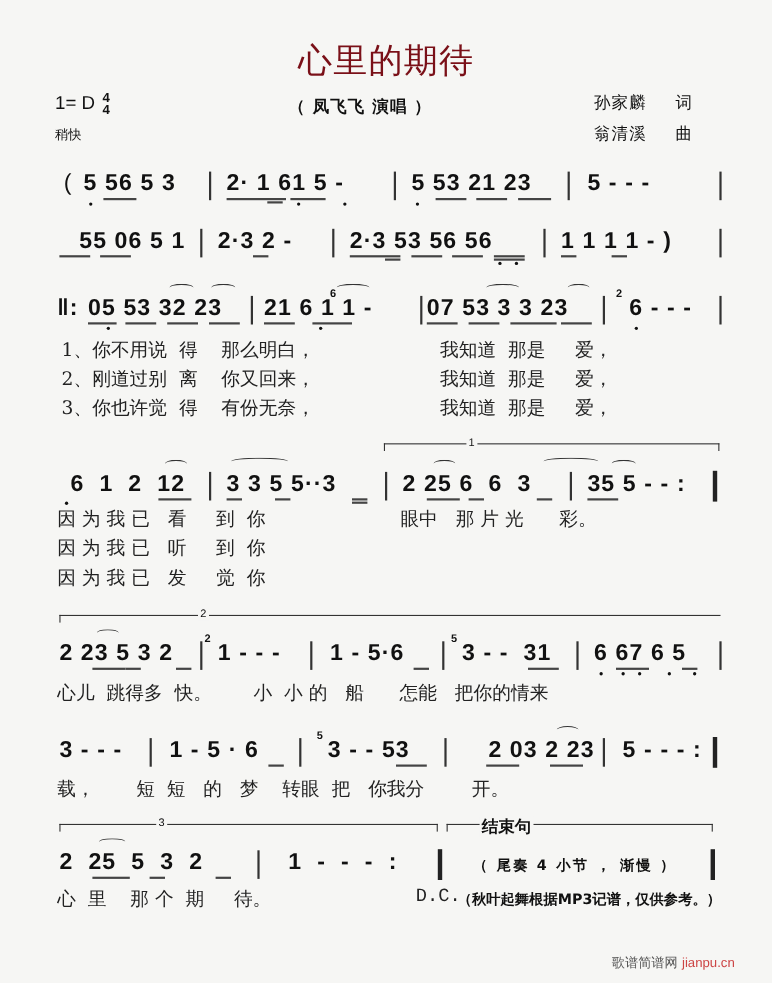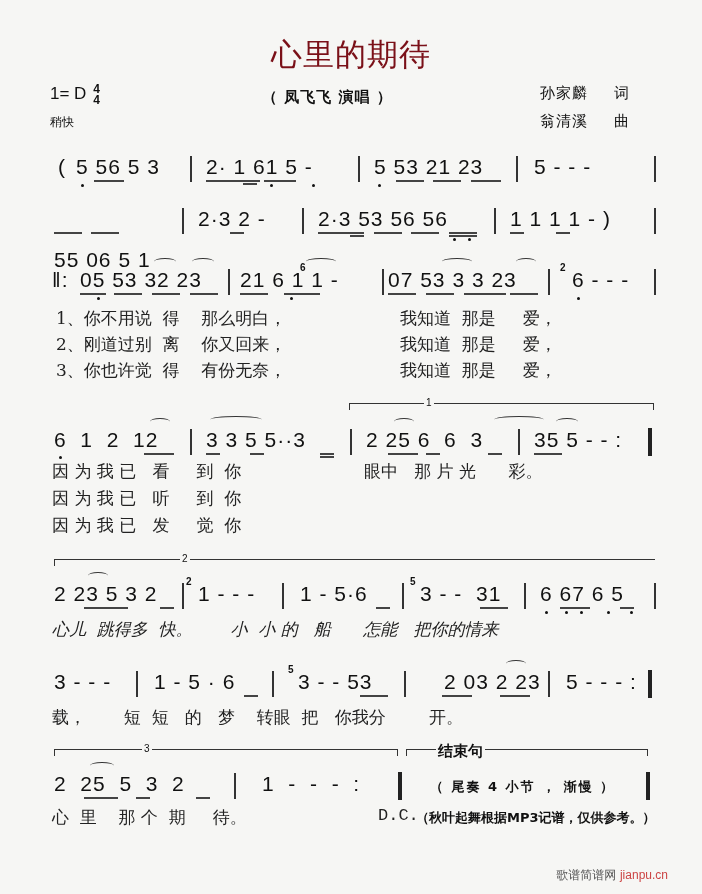--- a/index.html
+++ b/index.html
@@ -15,21 +15,21 @@
     font-size: 31px; color: #7a1018; font-weight: normal; letter-spacing: 1px;
   }
   .key { left: 50px; top: 84px; font-size: 17px; font-family: "Liberation Sans", sans-serif; }
   .frac { display: inline-block; vertical-align: middle; text-align: center; font-size: 12px; line-height: 11px; font-weight: bold; margin-left: 2px; }
   .tempo { left: 50px; top: 114px; font-size: 12px; }
   .singer { left: 262px; top: 88px; font-size: 15px; font-weight: bold; letter-spacing: 1px; }
   .credit { font-size: 15px; letter-spacing: 1px; font-family: "DejaVu Serif", serif; }
   .credit .role { margin-left: 26px; }
   .notes {
     position: absolute; font-family: "Liberation Sans", sans-serif;
-    font-weight: normal; font-size: 21px; white-space: pre; letter-spacing: 1px;
+    font-weight: bold; font-size: 21px; white-space: pre; letter-spacing: 1px;
   }
   .lyric { position: absolute; font-family: "DejaVu Serif", serif; font-size: 17px; white-space: pre; color: #222; }
   .bar { position: absolute; width: 2px; background: #333; height: 26px; }
   .bar-end { position: absolute; width: 4px; background: #222; height: 28px; }
   .ul { position: absolute; height: 1.5px; background: #444; }
   .dot { position: absolute; width: 3px; height: 3px; border-radius: 50%; background: #111; }
   .slur { position: absolute; border-top: 1.5px solid #333; border-radius: 50% 50% 0 0; height: 6px; }
   .bracket { position: absolute; border-top: 1.5px solid #333; border-left: 1.5px solid #333; border-right: 1.5px solid #333; height: 6px; }
   .bracket-label { position: absolute; font-size: 10px; background: #f6f6f4; padding: 0 2px; font-family: "Liberation Sans", sans-serif; }
   .grace { position: absolute; font-size: 10px; font-weight: bold; font-family: "Liberation Sans", sans-serif; }
@@ -76,21 +76,21 @@
     <span class="ul" style="left:396px;top:180px;width:28px;"></span>
     <span class="ul" style="left:433px;top:180px;width:28px;"></span>
     <span class="ul" style="left:471px;top:180px;width:30px;"></span>
     <span class="dot" style="left:378px;top:184px;"></span>
     <span class="bar" style="left:516px;top:156px;"></span>
     <span class="notes" style="left:534px;top:155px;">5 - - -</span>
     <span class="bar" style="left:654px;top:156px;"></span>
   </div>
 
   <div>
-    <span class="notes" style="left:54px;top:207px;margin-top:41px;">55 06 5 1</span>
+    <span class="notes" style="left:72px;top:207px;">55 06 5 1</span>
     <span class="ul" style="left:54px;top:232px;width:28px;"></span>
     <span class="ul" style="left:91px;top:232px;width:28px;"></span>
     <span class="bar" style="left:182px;top:208px;"></span>
     <span class="notes" style="left:198px;top:207px;">2·3 2 -</span>
     <span class="ul" style="left:230px;top:232px;width:14px;"></span>
     <span class="bar" style="left:302px;top:208px;"></span>
     <span class="notes" style="left:318px;top:207px;">2·3 53 56 56</span>
     <span class="ul" style="left:318px;top:232px;width:46px;"></span>
     <span class="ul" style="left:350px;top:235px;width:14px;"></span>
     <span class="ul" style="left:374px;top:232px;width:28px;"></span>
@@ -141,21 +141,21 @@
     <span class="lyric" style="left:400px;top:307px;">我知道  那是     爱，</span>
     <span class="lyric" style="left:56px;top:333px;">2、刚道过别  离    你又回来，</span>
     <span class="lyric" style="left:400px;top:333px;">我知道  那是     爱，</span>
     <span class="lyric" style="left:56px;top:359px;">3、你也许觉  得    有份无奈，</span>
     <span class="lyric" style="left:400px;top:359px;">我知道  那是     爱，</span>
   </div>
 
   <div>
     <span class="bracket" style="left:349px;top:403px;width:303px;"></span>
     <span class="bracket-label" style="left:424px;top:397px;">1</span>
-    <span class="notes" style="left:54px;top:428px;">6  1  2  12</span>
+    <span class="notes" style="left:64px;top:428px;">6  1  2  12</span>
     <span class="dot" style="left:59px;top:456px;"></span>
     <span class="ul" style="left:144px;top:453px;width:30px;"></span>
     <span class="slur" style="left:150px;top:418px;width:20px;"></span>
     <span class="bar" style="left:190px;top:429px;"></span>
     <span class="notes" style="left:206px;top:428px;">3 3 5 5··3</span>
     <span class="ul" style="left:206px;top:453px;width:14px;"></span>
     <span class="ul" style="left:250px;top:453px;width:14px;"></span>
     <span class="ul" style="left:320px;top:453px;width:14px;"></span>
     <span class="ul" style="left:320px;top:456px;width:14px;"></span>
     <span class="slur" style="left:210px;top:416px;width:52px;"></span>
@@ -199,21 +199,21 @@
     <span class="bar" style="left:524px;top:583px;"></span>
     <span class="notes" style="left:540px;top:582px;">6 67 6 5</span>
     <span class="ul" style="left:560px;top:607px;width:30px;"></span>
     <span class="ul" style="left:620px;top:607px;width:14px;"></span>
     <span class="dot" style="left:545px;top:611px;"></span>
     <span class="dot" style="left:565px;top:611px;"></span>
     <span class="dot" style="left:580px;top:611px;"></span>
     <span class="dot" style="left:607px;top:611px;"></span>
     <span class="dot" style="left:630px;top:611px;"></span>
     <span class="bar" style="left:654px;top:583px;"></span>
-    <span class="lyric" style="left:52px;top:618px;font-style:italic;">心儿  跳得多  快。       小  小 的   船      怎能   把你的情来</span>
+    <span class="lyric" style="left:52px;top:618px;">心儿  跳得多  快。       小  小 的   船      怎能   把你的情来</span>
   </div>
 
   <div>
     <span class="notes" style="left:54px;top:670px;">3 - - -</span>
     <span class="bar" style="left:136px;top:671px;"></span>
     <span class="notes" style="left:154px;top:670px;">1 - 5 · 6</span>
     <span class="ul" style="left:244px;top:695px;width:14px;"></span>
     <span class="bar" style="left:272px;top:671px;"></span>
     <span class="grace" style="left:288px;top:664px;">5</span>
     <span class="notes" style="left:298px;top:670px;">3 - - 53</span>

